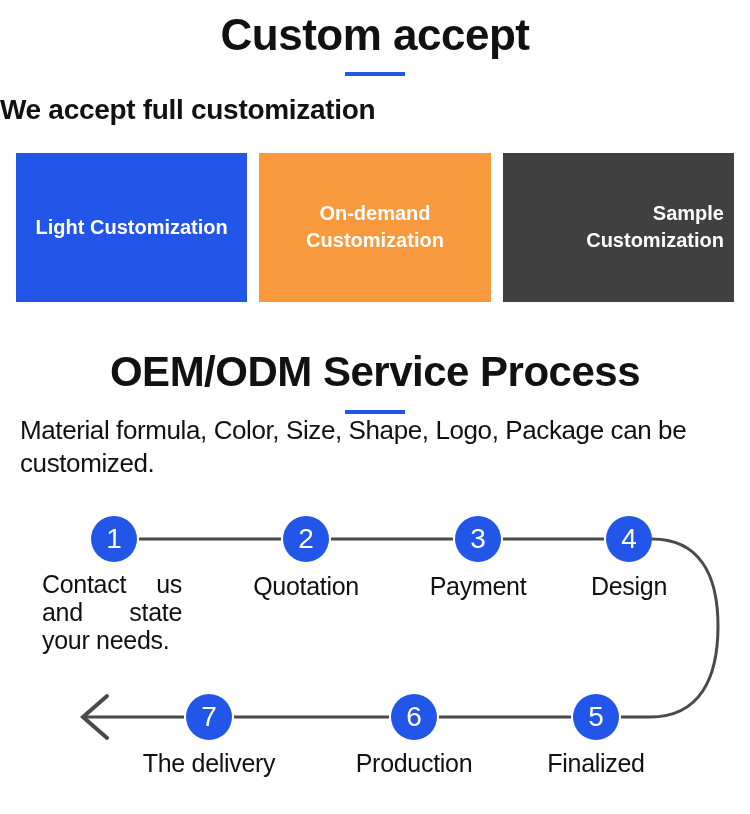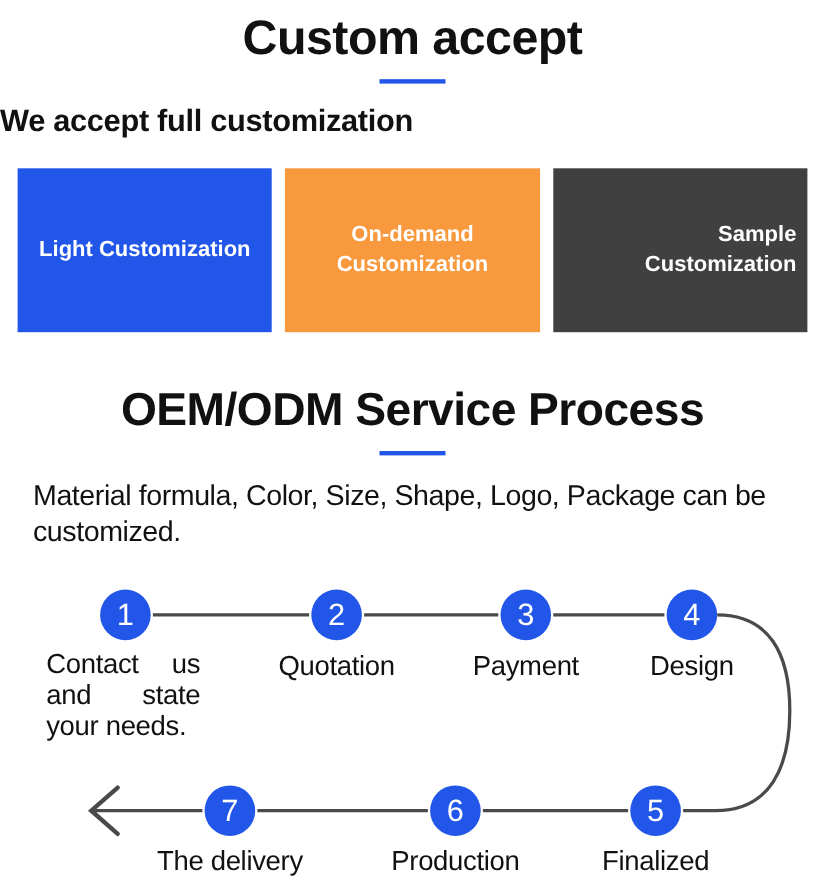--- a/index.html
+++ b/index.html
@@ -65,22 +65,21 @@
     letter-spacing: -0.5px;
     line-height: 1.15;
     color: #111111;
   }
   .divider2 {
     width: 60px; height: 4px;
     margin: 14px auto 0 auto;
     background: #2156e8;
   }
   .paragraph {
-    margin-top: 20px;
-    padding-left: 30px;
+    padding-left: 20px;
     padding-right: 34px;
     font-size: 26px;
     letter-spacing: -0.4px;
     line-height: 33px;
     color: #111111;
   }
 
   
   .process {
     position: relative;

